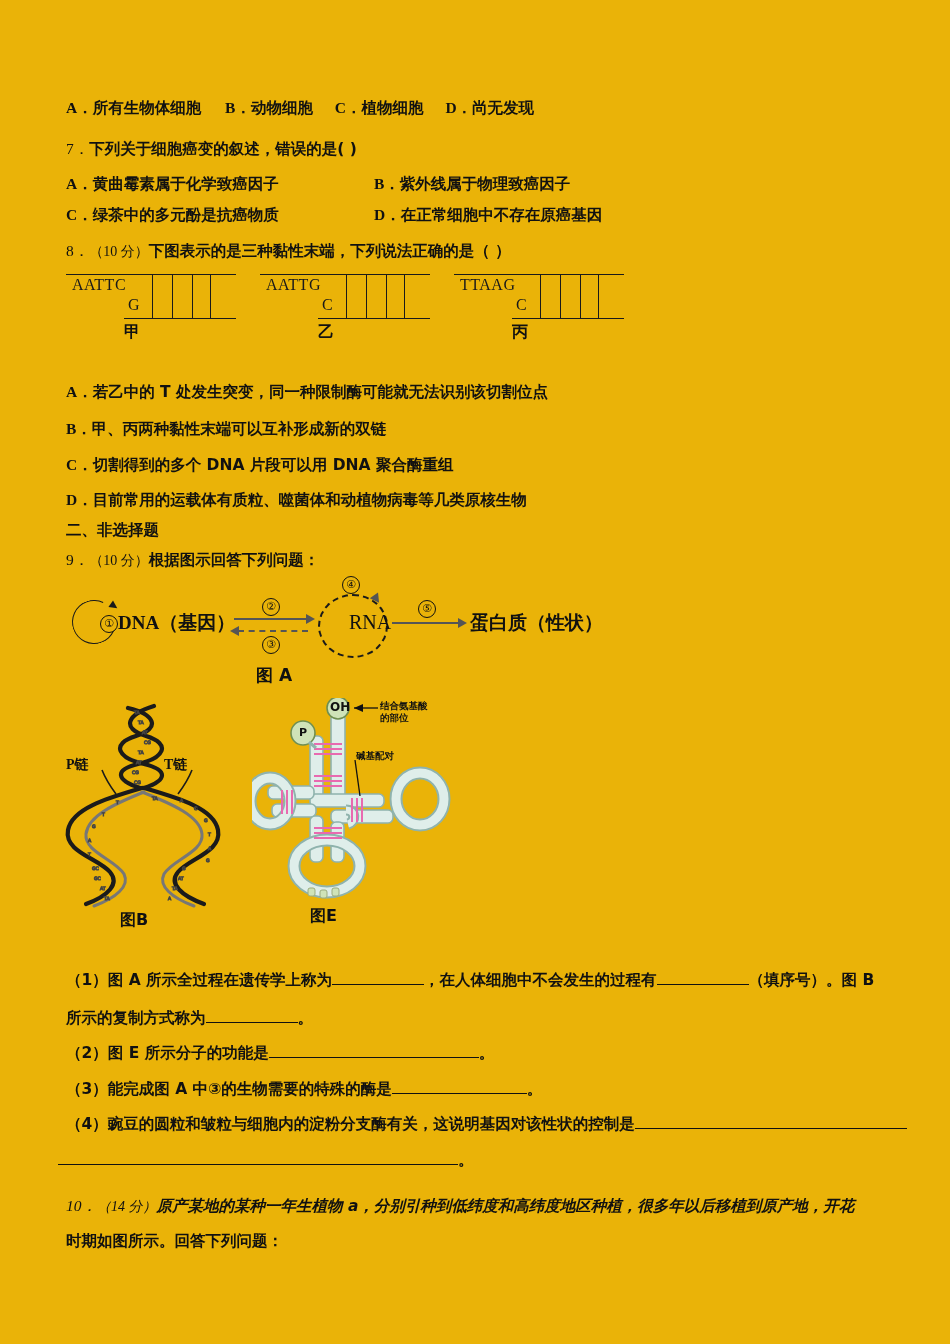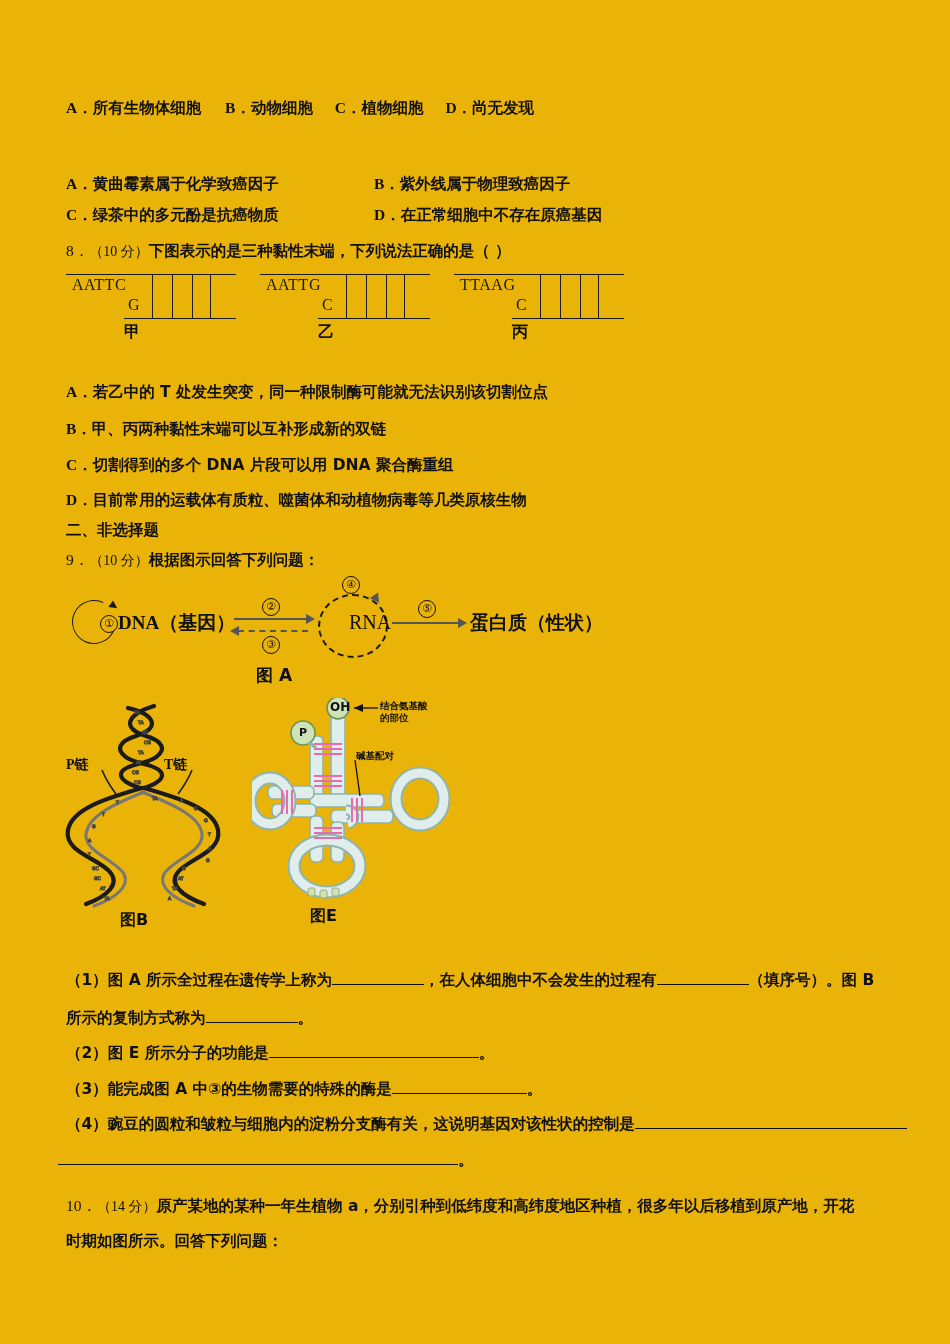--- a/index.html
+++ b/index.html
@@ -270,20 +270,23 @@
   <div class="line" style="left:66px; top:98px;">
     <span class="opt-letter">A</span><span class="opt-letter">．</span><span class="cn">所有生物体细胞</span>
     <span style="display:inline-block;width:14px"></span>
     <span class="opt-letter">B</span><span class="opt-letter">．</span><span class="cn">动物细胞</span>
     <span style="display:inline-block;width:12px"></span>
     <span class="opt-letter">C</span><span class="opt-letter">．</span><span class="cn">植物细胞</span>
     <span style="display:inline-block;width:12px"></span>
     <span class="opt-letter">D</span><span class="opt-letter">．</span><span class="cn">尚无发现</span>
   </div>
 
+  <div class="line" style="left:66px; top:139px;">
+    <span class="qnum">7</span><span class="qnum">．</span><span class="cn">下列关于细胞癌变的叙述，错误的是(    )</span>
+  </div>
 
   <div class="line" style="left:66px; top:174px;">
     <span class="opt-letter">A</span><span class="opt-letter">．</span><span class="cn">黄曲霉素属于化学致癌因子</span>
   </div>
   <div class="line" style="left:374px; top:174px;">
     <span class="opt-letter">B</span><span class="opt-letter">．</span><span class="cn">紫外线属于物理致癌因子</span>
   </div>
   <div class="line" style="left:66px; top:205px;">
     <span class="opt-letter">C</span><span class="opt-letter">．</span><span class="cn">绿茶中的多元酚是抗癌物质</span>
   </div>
@@ -548,20 +551,20 @@
     <span class="cn">（3）</span><span class="cn">能完成图 A 中③的生物需要的特殊的酶是</span><span class="blank" style="width:135px"></span><span class="cn">。</span>
   </div>
 
   <div class="line" style="left:66px; top:1114px;">
     <span class="cn">（4）</span><span class="cn">豌豆的圆粒和皱粒与细胞内的淀粉分支酶有关，这说明基因对该性状的控制是</span><span class="blank" style="width:272px"></span>
   </div>
   <div class="line" style="left:58px; top:1150px;">
     <span class="blank" style="width:400px"></span><span class="cn">。</span>
   </div>
 
-  <div class="line" style="left:66px; top:1196px;">
+  <div class="line" style="left:66px; top:1196px;font-style:italic;">
     <span class="qnum">10</span><span class="qnum">．</span><span class="score">（14 分）</span><span class="cn">原产某地的某种一年生植物 a，分别引种到低纬度和高纬度地区种植，很多年以后移植到原产地，开花</span>
   </div>
   <div class="line" style="left:66px; top:1232px;">
     <span class="cn">时期如图所示。回答下列问题：</span>
   </div>
 
 </div>
 
 </body></html>

